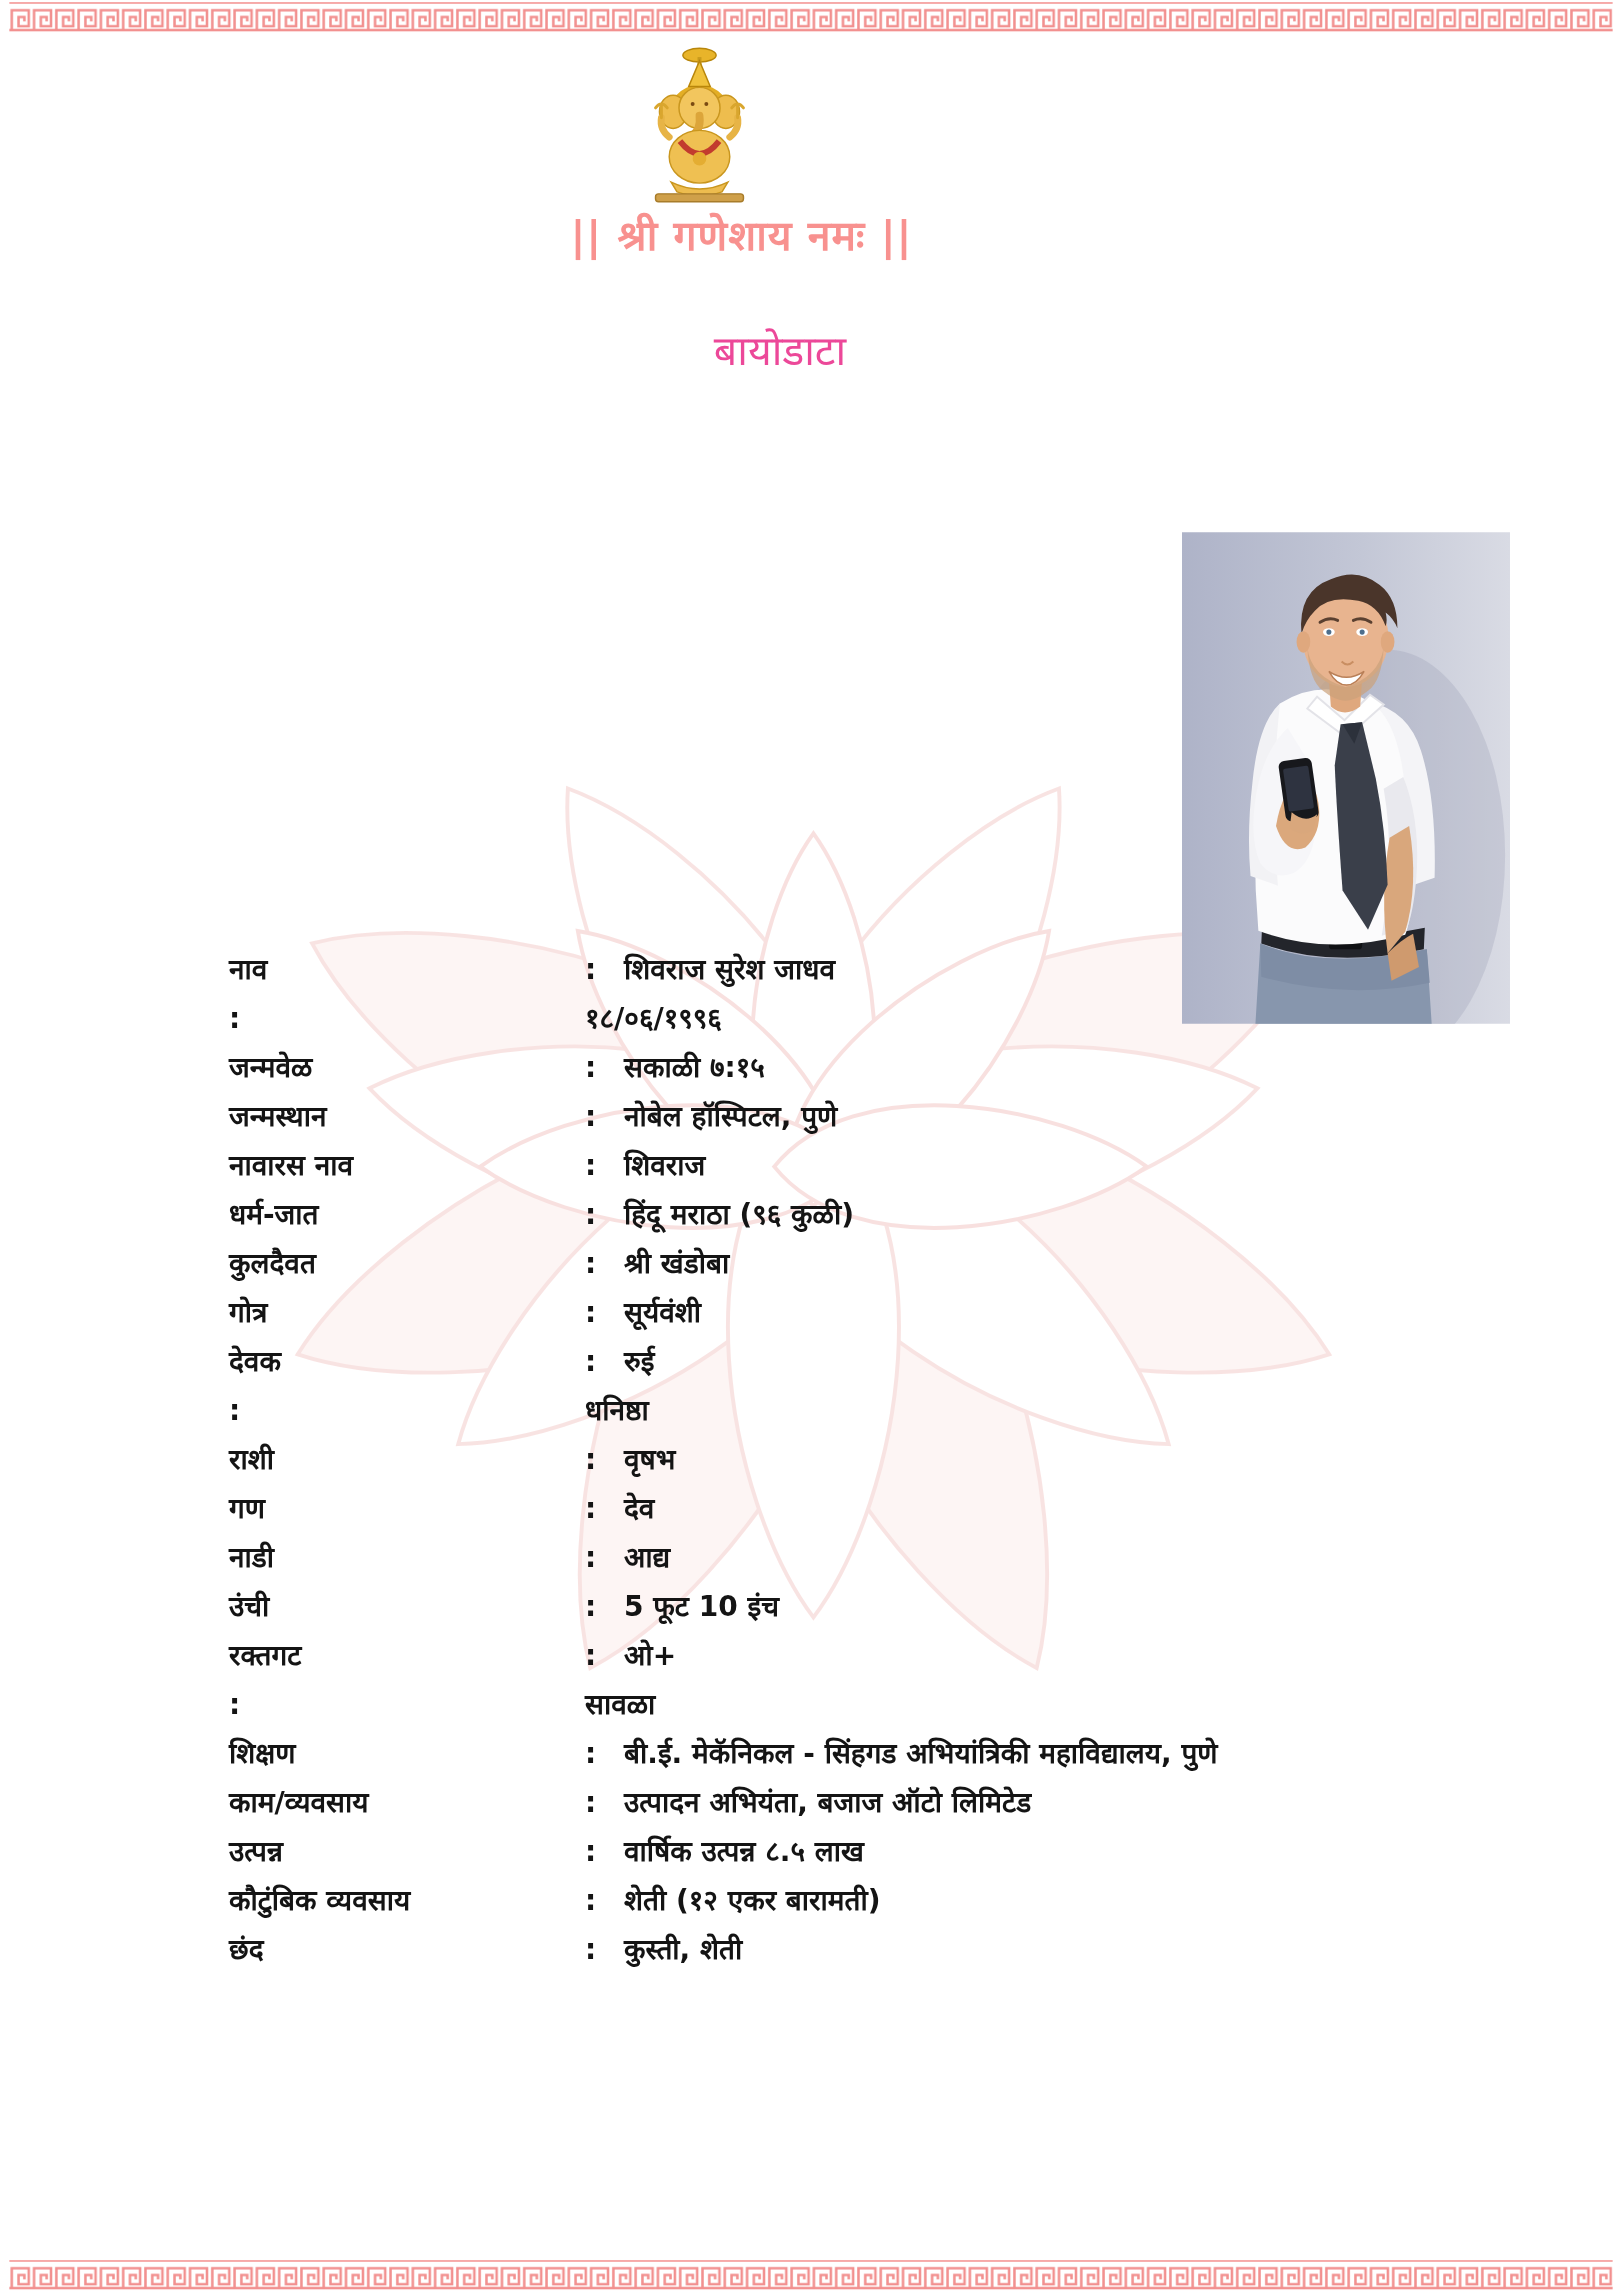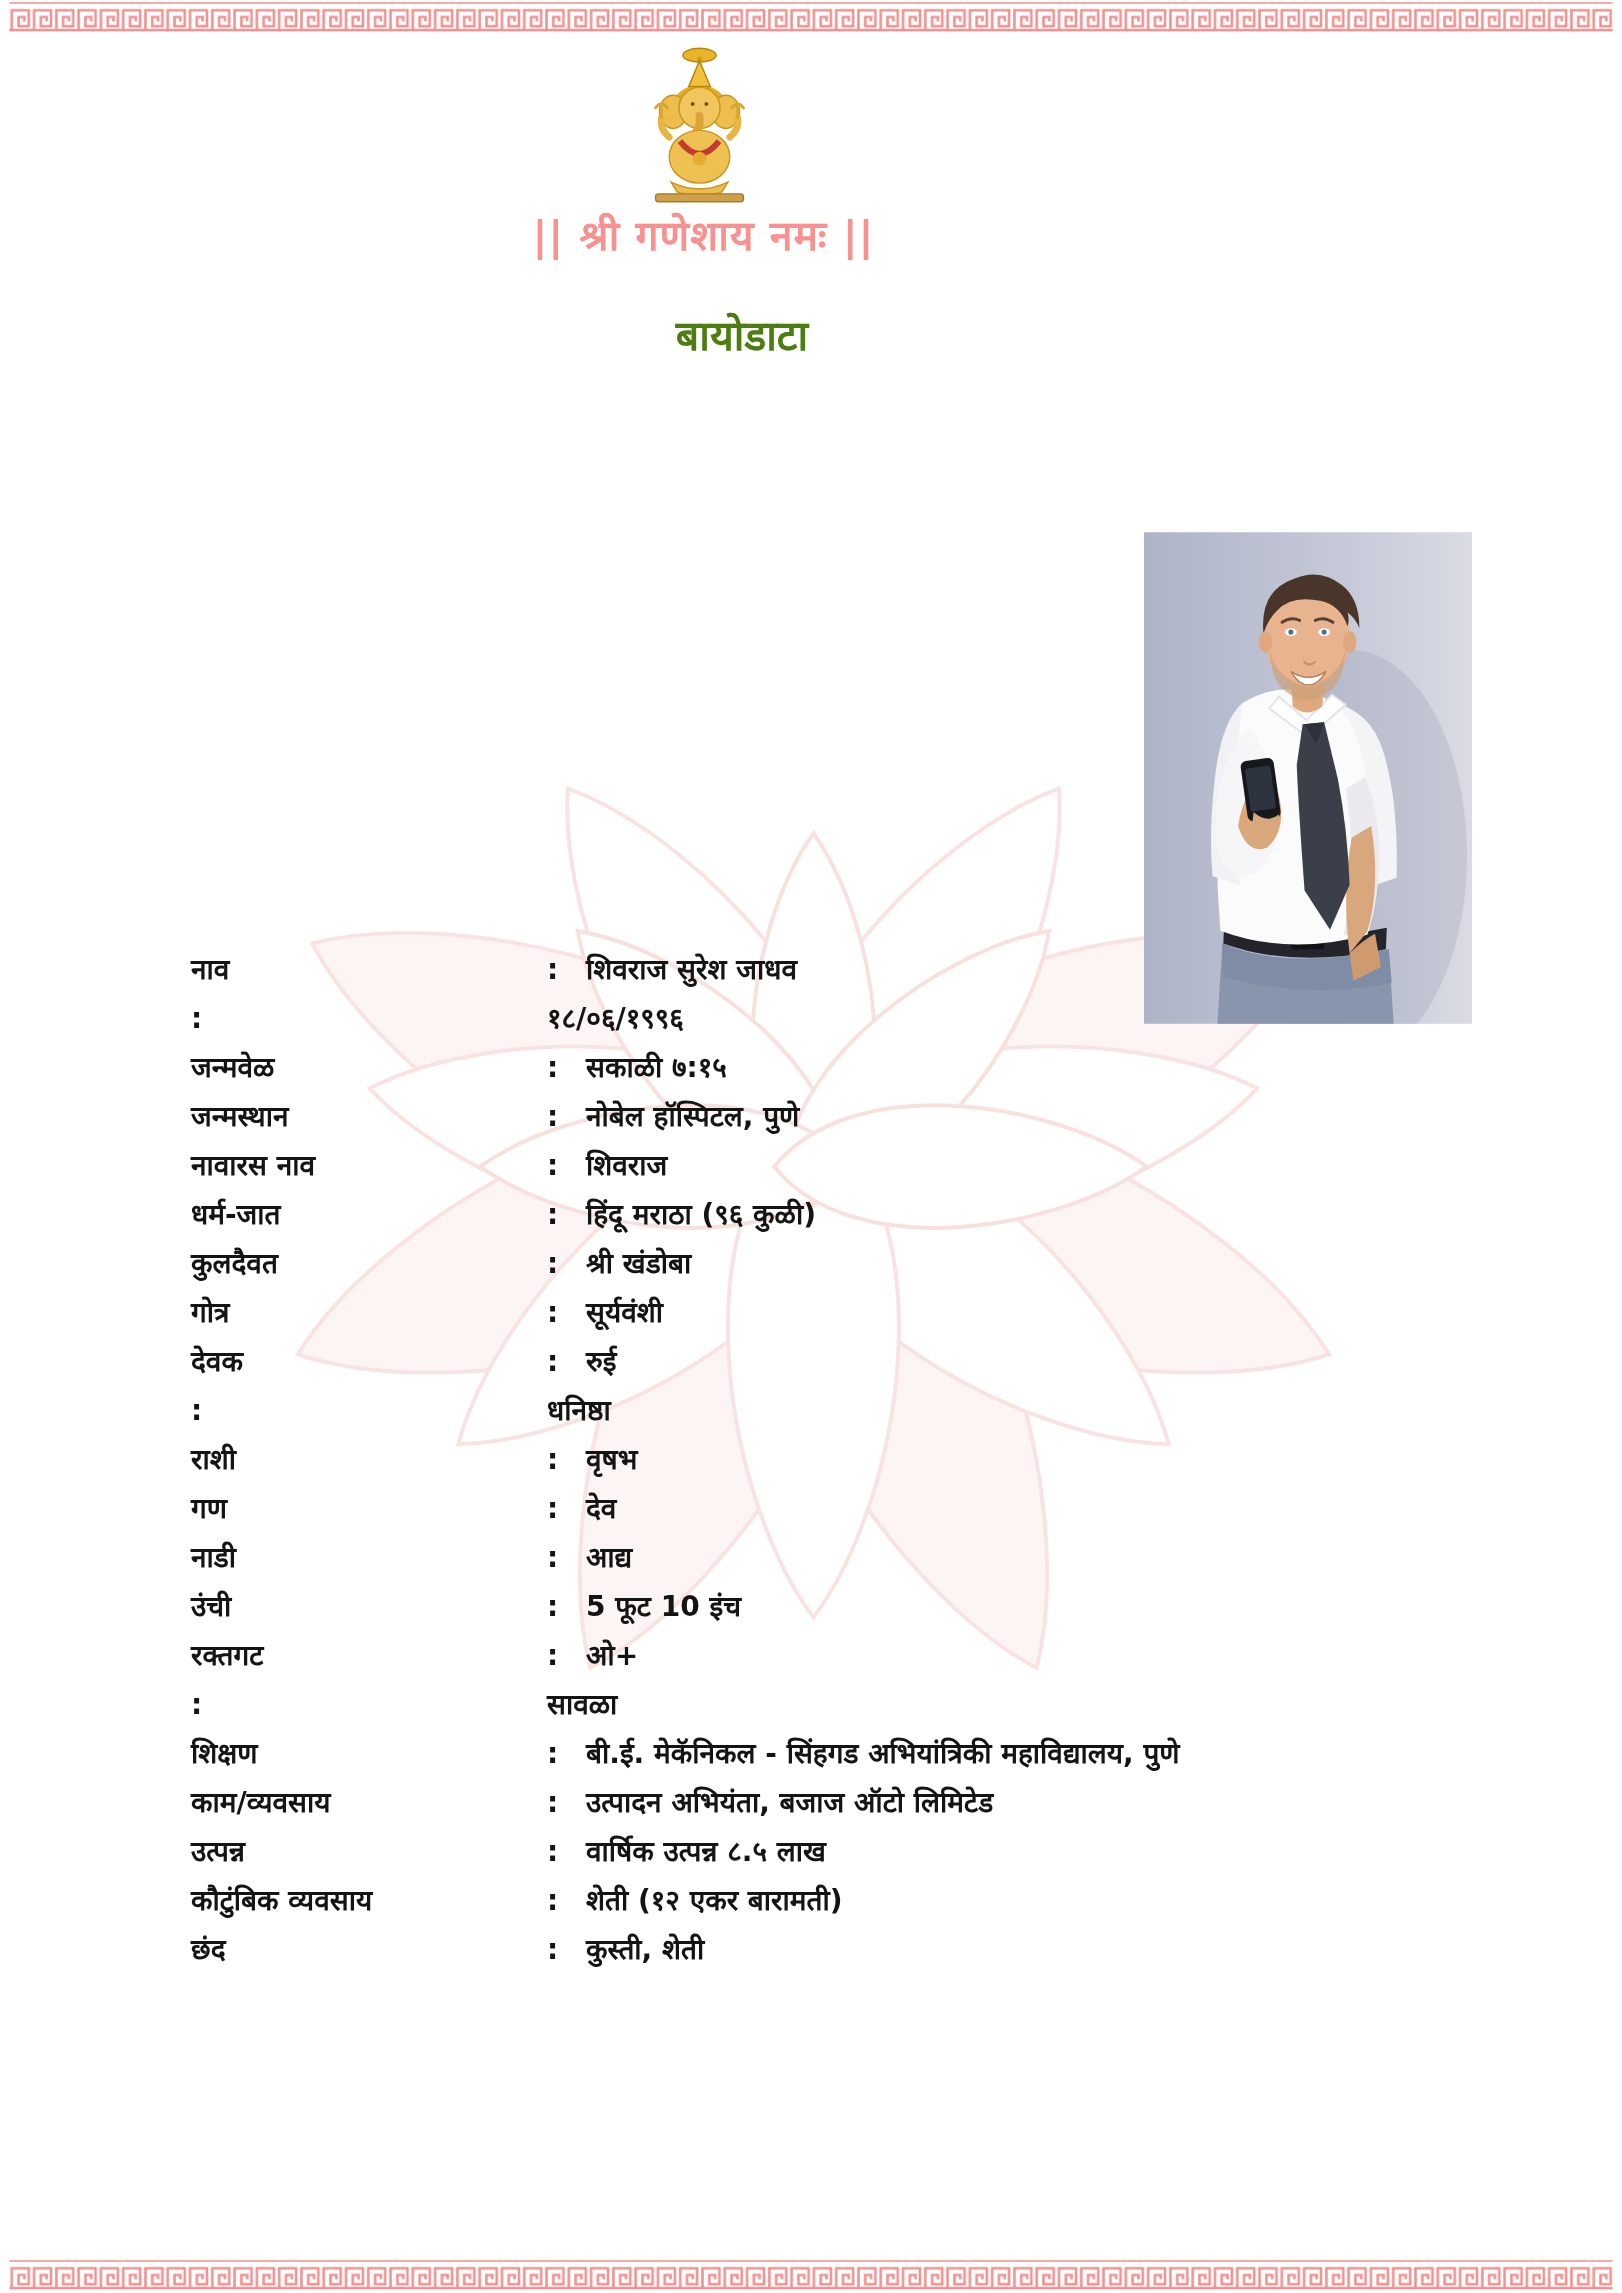--- a/index.html
+++ b/index.html
@@ -17,35 +17,35 @@
   .border-strip.bottom{top:2260px;}
   
   .ganesha{position:absolute;left:636px;top:43px;width:127px;height:163px;}
   
   .invocation{
     position:absolute;left:0;top:206px;width:1407px;
     text-align:center;font-size:41px;font-weight:700;color:#f8918f;
     letter-spacing:1px;white-space:nowrap;
   }
   .doc-title{
-    position:absolute;left:0;top:250px;width:1484px;
-    text-align:center;font-size:41px;font-weight:700;color:#4d7c0f;white-space:nowrap;
+    position:absolute;left:0;top:265px;width:1484px;
+    text-align:center;font-size:41px;font-weight:400;color:#ec4899;white-space:nowrap;
   }
   
   .watermark{position:absolute;left:0;top:0;width:1622px;height:2294px;pointer-events:none;}
   
   .kv-table{position:absolute;left:191px;}
   #personal-table{top:341px;}
   .kv-row{display:grid;grid-template-columns:356px 39px auto;height:49px;align-items:center;}
   .kv-label,.kv-value,.kv-colon{
     font-size:28px;font-weight:700;color:#141414;white-space:nowrap;line-height:49px;
   }
   
   .photo{position:absolute;left:1144px;top:420px;width:328px;height:492px;overflow:hidden;}
-  .content-layer{position:relative;z-index:2;}
+  .content-layer{position:relative;z-index:2;margin-left:38px;}
 </style>
 </head>
 <body>
 
 <div id="page">
 
   <div class="border-strip top">
     <svg width="1622" height="31" xmlns="http://www.w3.org/2000/svg" viewBox="0 0 1655 32">
       <defs>
         <pattern id="meander" width="23" height="26" patternUnits="userSpaceOnUse" x="0" y="6">

